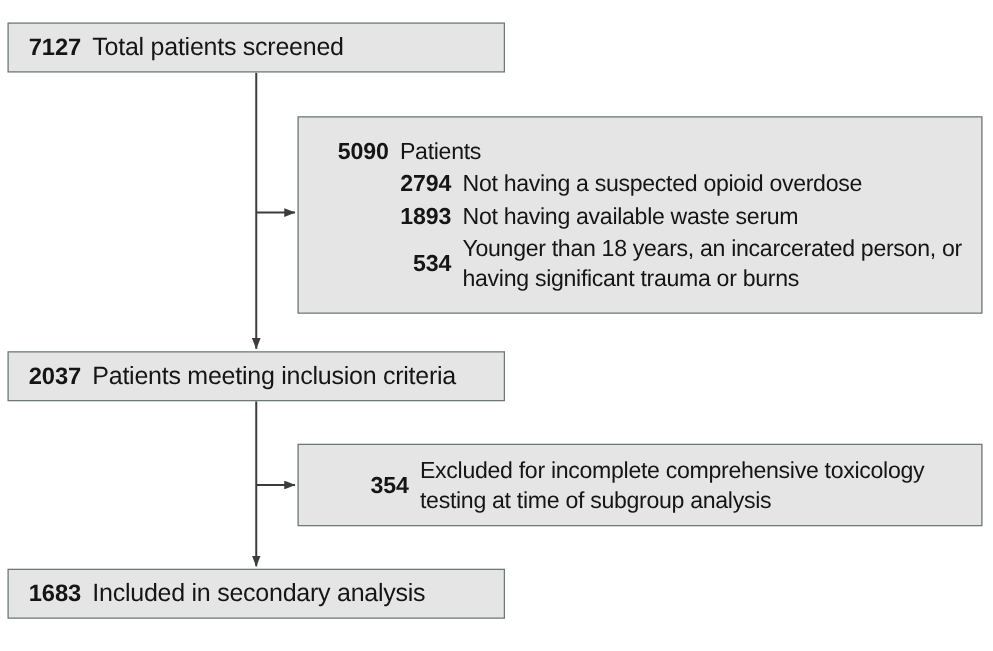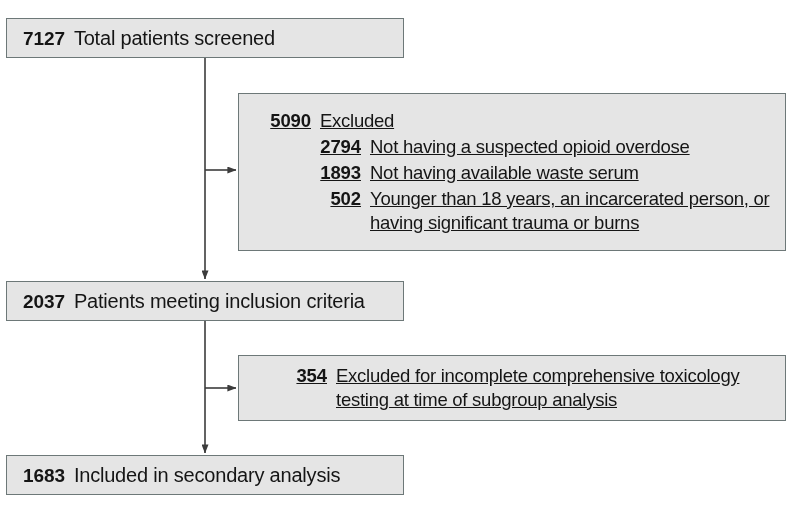--- a/index.html
+++ b/index.html
@@ -56,23 +56,22 @@
   #box-inclusion { left: 6px; top: 281px; width: 398px; height: 40px; }
   
   #box-secondary { left: 6px; top: 455px; width: 398px; height: 40px; }
 
   
   #box-excluded-primary { left: 238px; top: 93px; width: 548px; height: 158px; padding: 10px 10px 10px 0; }
   #box-excluded-subgroup { left: 238px; top: 355px; width: 548px; height: 66px; padding: 6px 10px 6px 0; }
 
   .ex-line {
     display: flex;
-    align-items: flex-start;
+    align-items: center;
     line-height: 1.30;
-    text-decoration: underline;
   }
   .ex-line .num {
     font-weight: bold;
     font-size: 18.5px;
     text-align: right;
     flex: 0 0 auto;
     letter-spacing: -0.1px;
   }
   .ex-line .txt {
     font-size: 18.5px;
@@ -112,32 +111,32 @@
 <div class="node-box" id="box-screened">
   <div class="primary-row">
     <span class="num">7127</span>
     <span class="txt">Total patients screened</span>
   </div>
 </div>
 
 <div class="node-box" id="box-excluded-primary">
   <div class="ex-line ex-head">
     <span class="num">5090</span>
-    <span class="txt">Excluded</span>
+    <span class="txt">Patients</span>
   </div>
   <div class="ex-line ex-sub">
     <span class="num">2794</span>
     <span class="txt">Not having a suspected opioid overdose</span>
   </div>
   <div class="ex-line ex-sub">
     <span class="num">1893</span>
     <span class="txt">Not having available waste serum</span>
   </div>
   <div class="ex-line ex-sub">
-    <span class="num">502</span>
+    <span class="num">534</span>
     <span class="txt" style="max-width:400px;">Younger than 18 years, an incarcerated person, or having significant trauma or burns</span>
   </div>
 </div>
 
 <div class="node-box" id="box-inclusion">
   <div class="primary-row">
     <span class="num">2037</span>
     <span class="txt">Patients meeting inclusion criteria</span>
   </div>
 </div>

